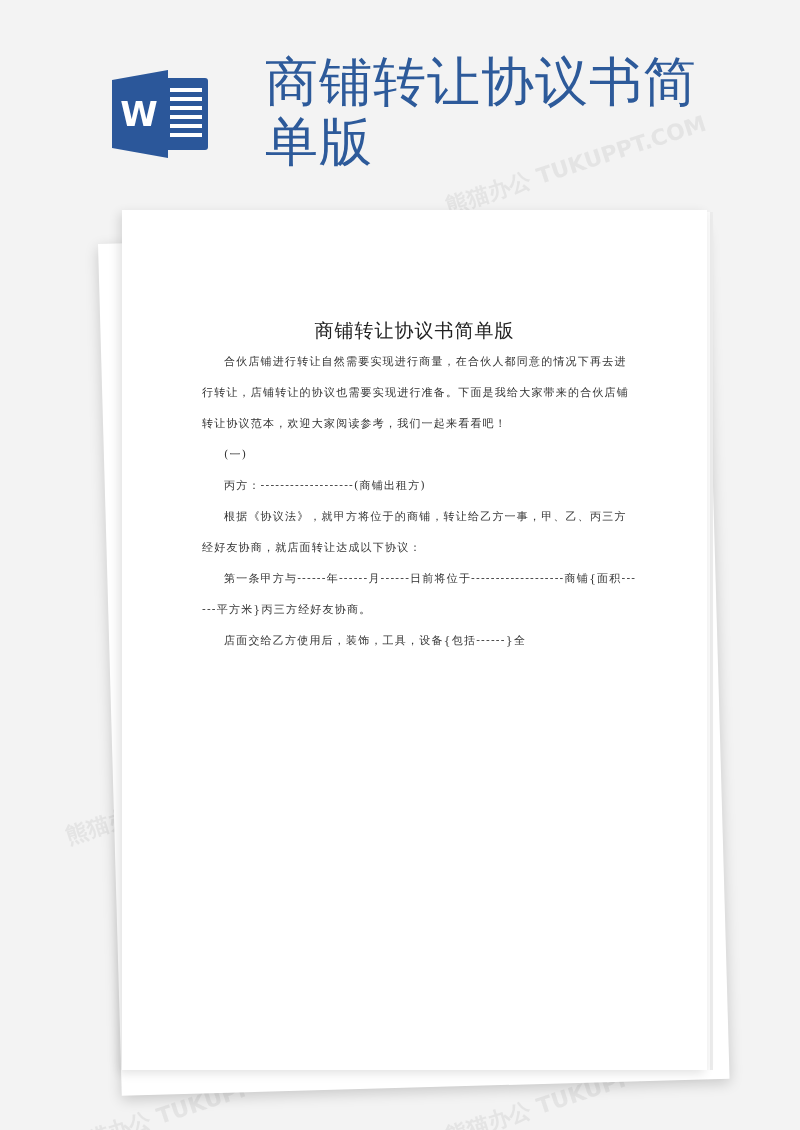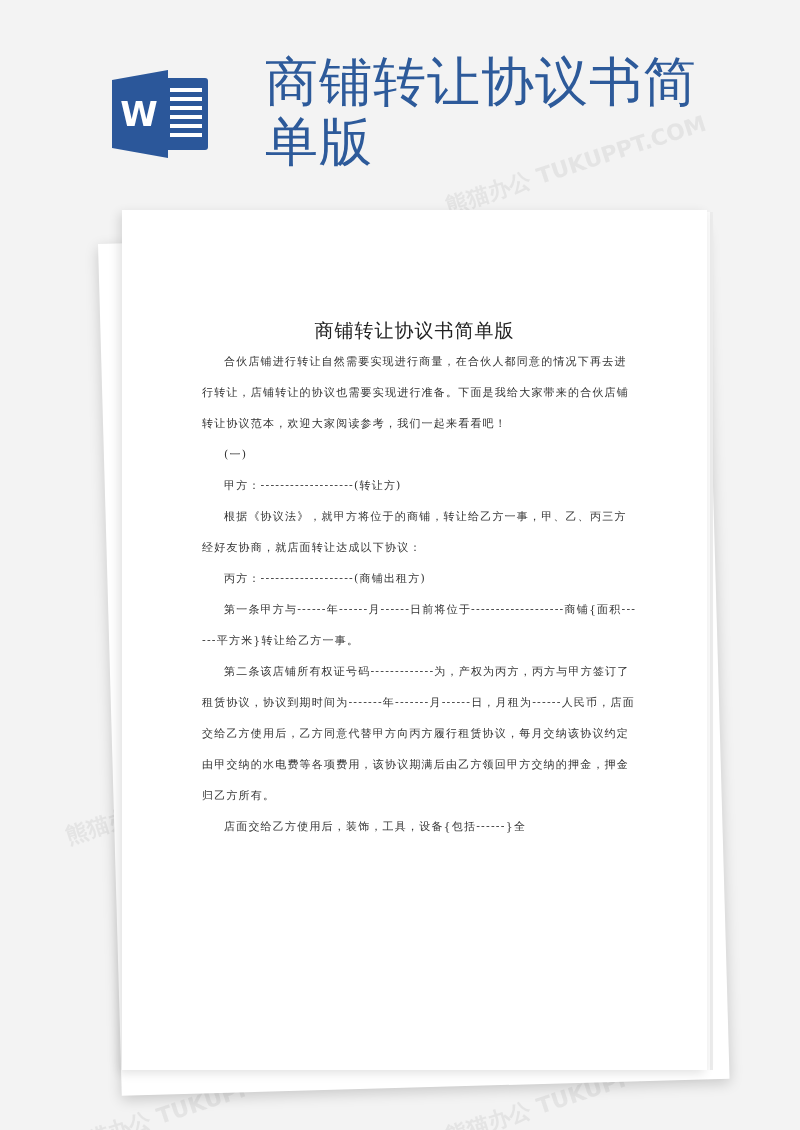--- a/index.html
+++ b/index.html
@@ -69,20 +69,18 @@
 <div class="hero-title">商铺转让协议书简单版</div>
 
 <div class="paper-back"></div>
 <div class="paper-mid"></div>
 
 <div class="paper-front">
   <div class="doc-title">商铺转让协议书简单版</div>
   <div class="doc-body">
     <p class="indent">合伙店铺进行转让自然需要实现进行商量，在合伙人都同意的情况下再去进行转让，店铺转让的协议也需要实现进行准备。下面是我给大家带来的合伙店铺转让协议范本，欢迎大家阅读参考，我们一起来看看吧！</p>
     <p class="indent">(一)</p>
-    <p class="indent">甲方：-------------------(转让方)</p>
+    <p class="indent">丙方：-------------------(商铺出租方)</p>
     <p class="indent">根据《协议法》，就甲方将位于的商铺，转让给乙方一事，甲、乙、丙三方经好友协商，就店面转让达成以下协议：</p>
-    <p class="indent">丙方：-------------------(商铺出租方)</p>
-    <p class="indent">第一条甲方与------年------月------日前将位于-------------------商铺{面积------平方米}转让给乙方一事。</p>
-    <p class="indent">第二条该店铺所有权证号码-------------为，产权为丙方，丙方与甲方签订了租赁协议，协议到期时间为-------年-------月------日，月租为------人民币，店面交给乙方使用后，乙方同意代替甲方向丙方履行租赁协议，每月交纳该协议约定由甲交纳的水电费等各项费用，该协议期满后由乙方领回甲方交纳的押金，押金归乙方所有。</p>
+    <p class="indent">第一条甲方与------年------月------日前将位于-------------------商铺{面积------平方米}丙三方经好友协商。</p>
     <p class="indent">店面交给乙方使用后，装饰，工具，设备{包括------}全</p>
   </div>
 </div>
 
 </body></html>

